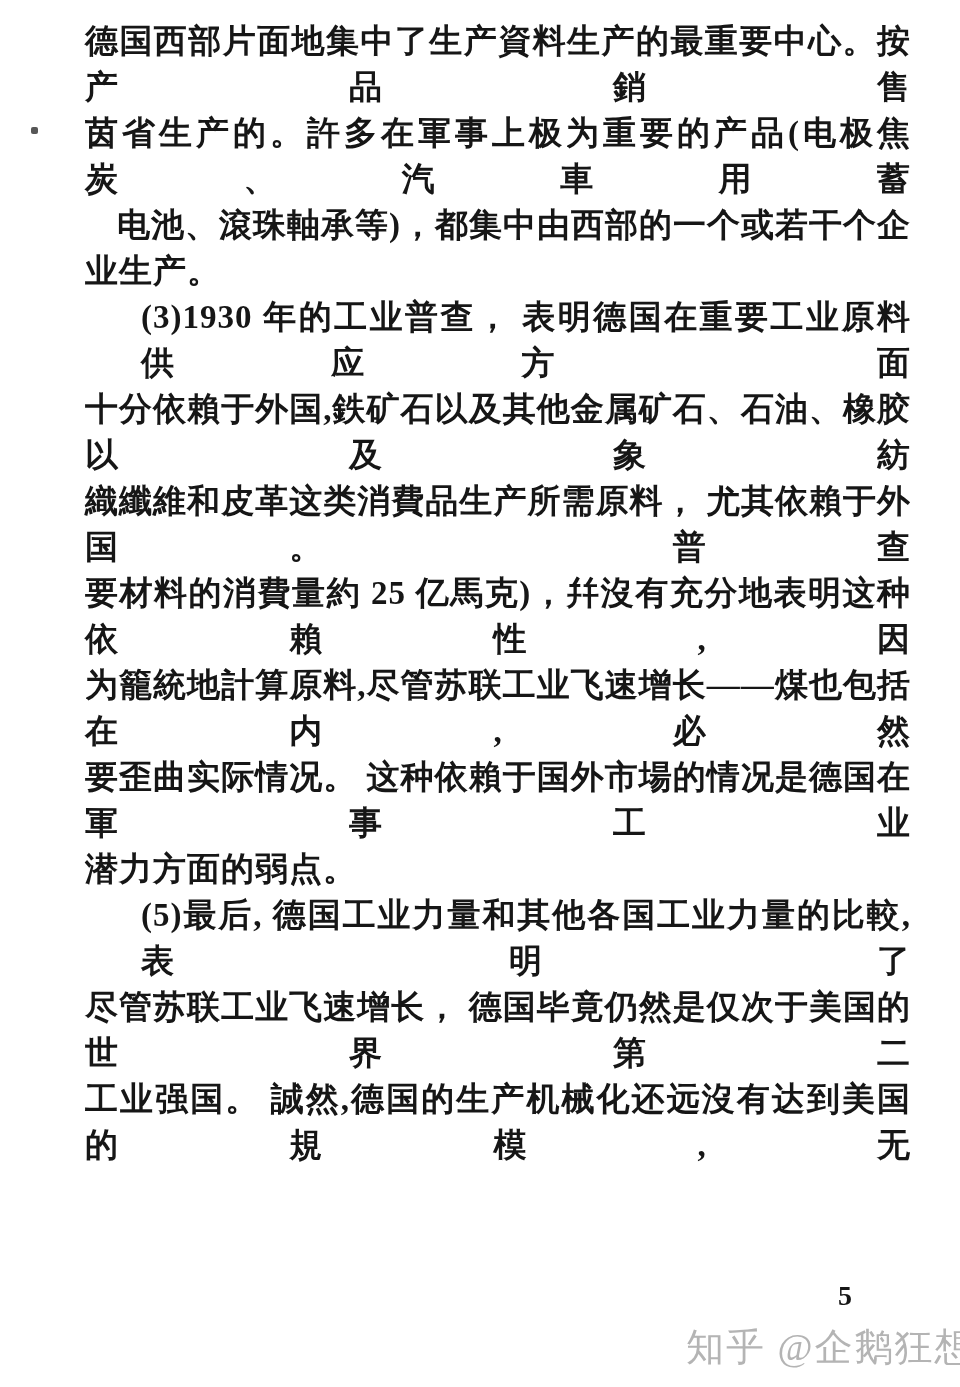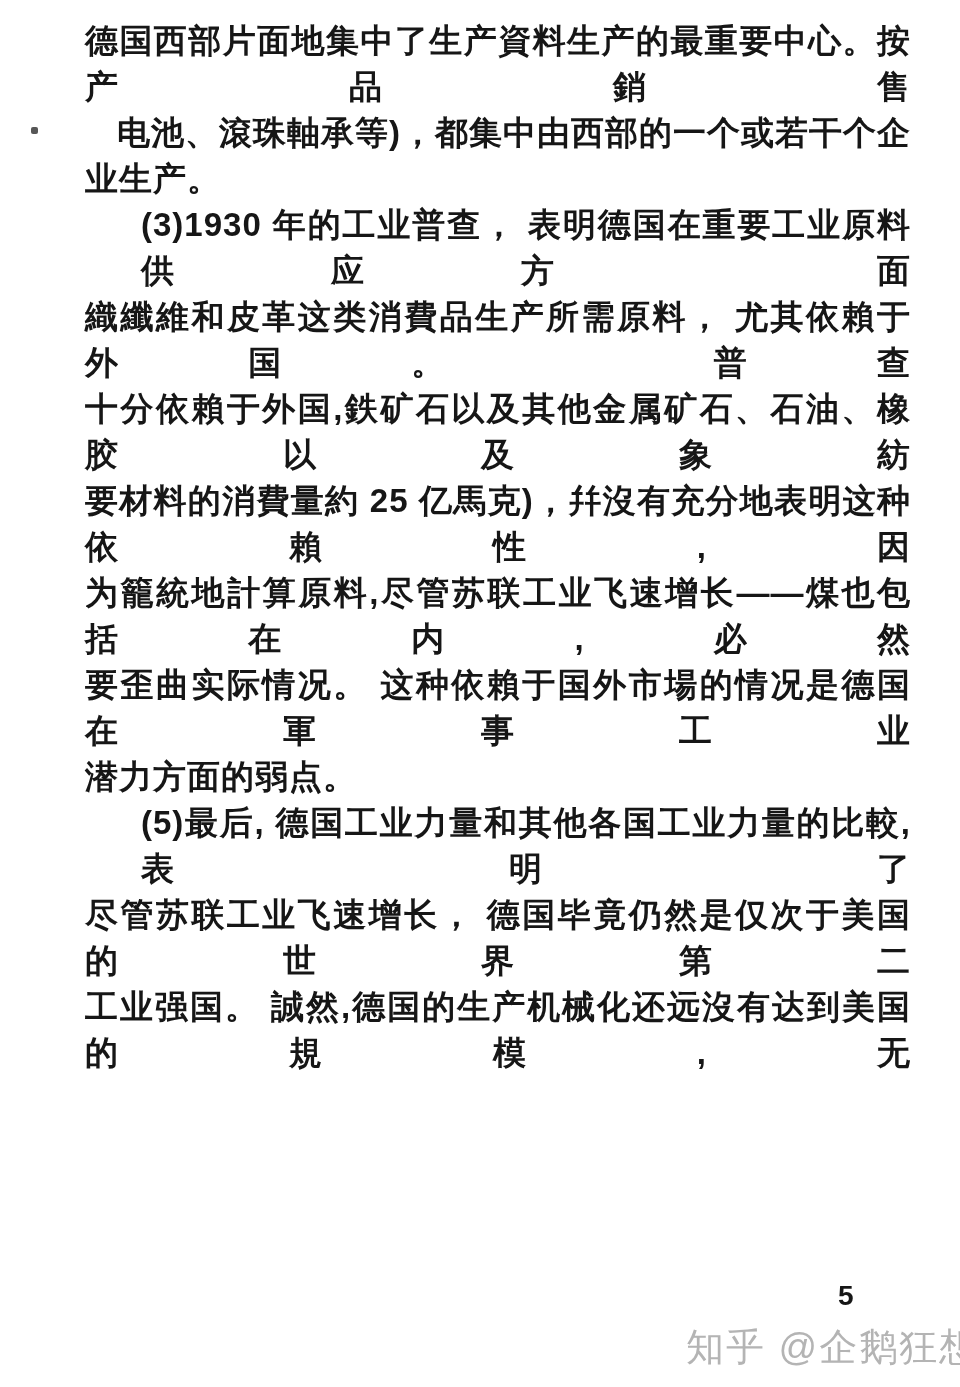--- a/index.html
+++ b/index.html
@@ -1,21 +1,21 @@
 <!DOCTYPE html>
 <html><head>
 <meta charset="utf-8">
 <style>
   html,body{margin:0;padding:0;background:#ffffff;}
   .page{
     position:relative;
     width:960px;height:1387px;
     background:#ffffff;
     overflow:hidden;
-    font-family:Liberation Sans, sans-serif;
+    font-family:Liberation Serif, serif;
     color:#161616;
   }
   .textcol{position:absolute;left:85px;top:18px;width:826px;}
   .line{
     font-size:33px;
     line-height:46px;
     font-weight:700;
     letter-spacing:1px;
     text-align:justify;
     text-align-last:justify;
@@ -44,27 +44,28 @@
 <body>
 
 <div class="page">
 
   <div class="speck"></div>
 
   <div class="textcol">
 
     <div>
         <div class="line">德国西部片面地集中了生产資料生产的最重要中心。按产品銷售</div>
+        <div class="line">茵省生产的。許多在軍事上极为重要的产品(电极焦炭、汽車用蓄</div>
         <div class="line last">电池、滾珠軸承等)，都集中由西部的一个或若干个企业生产。</div>
       </div>
 
     <div>
         <div class="line indent">(3)1930 年的工业普查， 表明德国在重要工业原料供应方 面</div>
+        <div class="line">十分依賴于外国,鉄矿石以及其他金属矿石、石油、橡胶以及象紡</div>
         <div class="line">織纖維和皮革这类消費品生产所需原料， 尤其依賴于外国。 普查</div>
-        <div class="line">十分依賴于外国,鉄矿石以及其他金属矿石、石油、橡胶以及象紡</div>
         <div class="line">要材料的消費量約 25 亿馬克)，幷沒有充分地表明这种依賴性,因</div>
         <div class="line">为籠統地計算原料,尽管苏联工业飞速增长——煤也包括在内,必然</div>
         <div class="line">要歪曲实际情况。 这种依賴于国外市場的情况是德国在軍事工业</div>
         <div class="line last">潜力方面的弱点。</div>
       </div>
 
     <div>
         <div class="line indent">(5)最后, 德国工业力量和其他各国工业力量的比較, 表明了</div>
         <div class="line">尽管苏联工业飞速增长， 德国毕竟仍然是仅次于美国的世界第二</div>
         <div class="line">工业强国。 誠然,德国的生产机械化还远沒有达到美国的規模,无</div>

